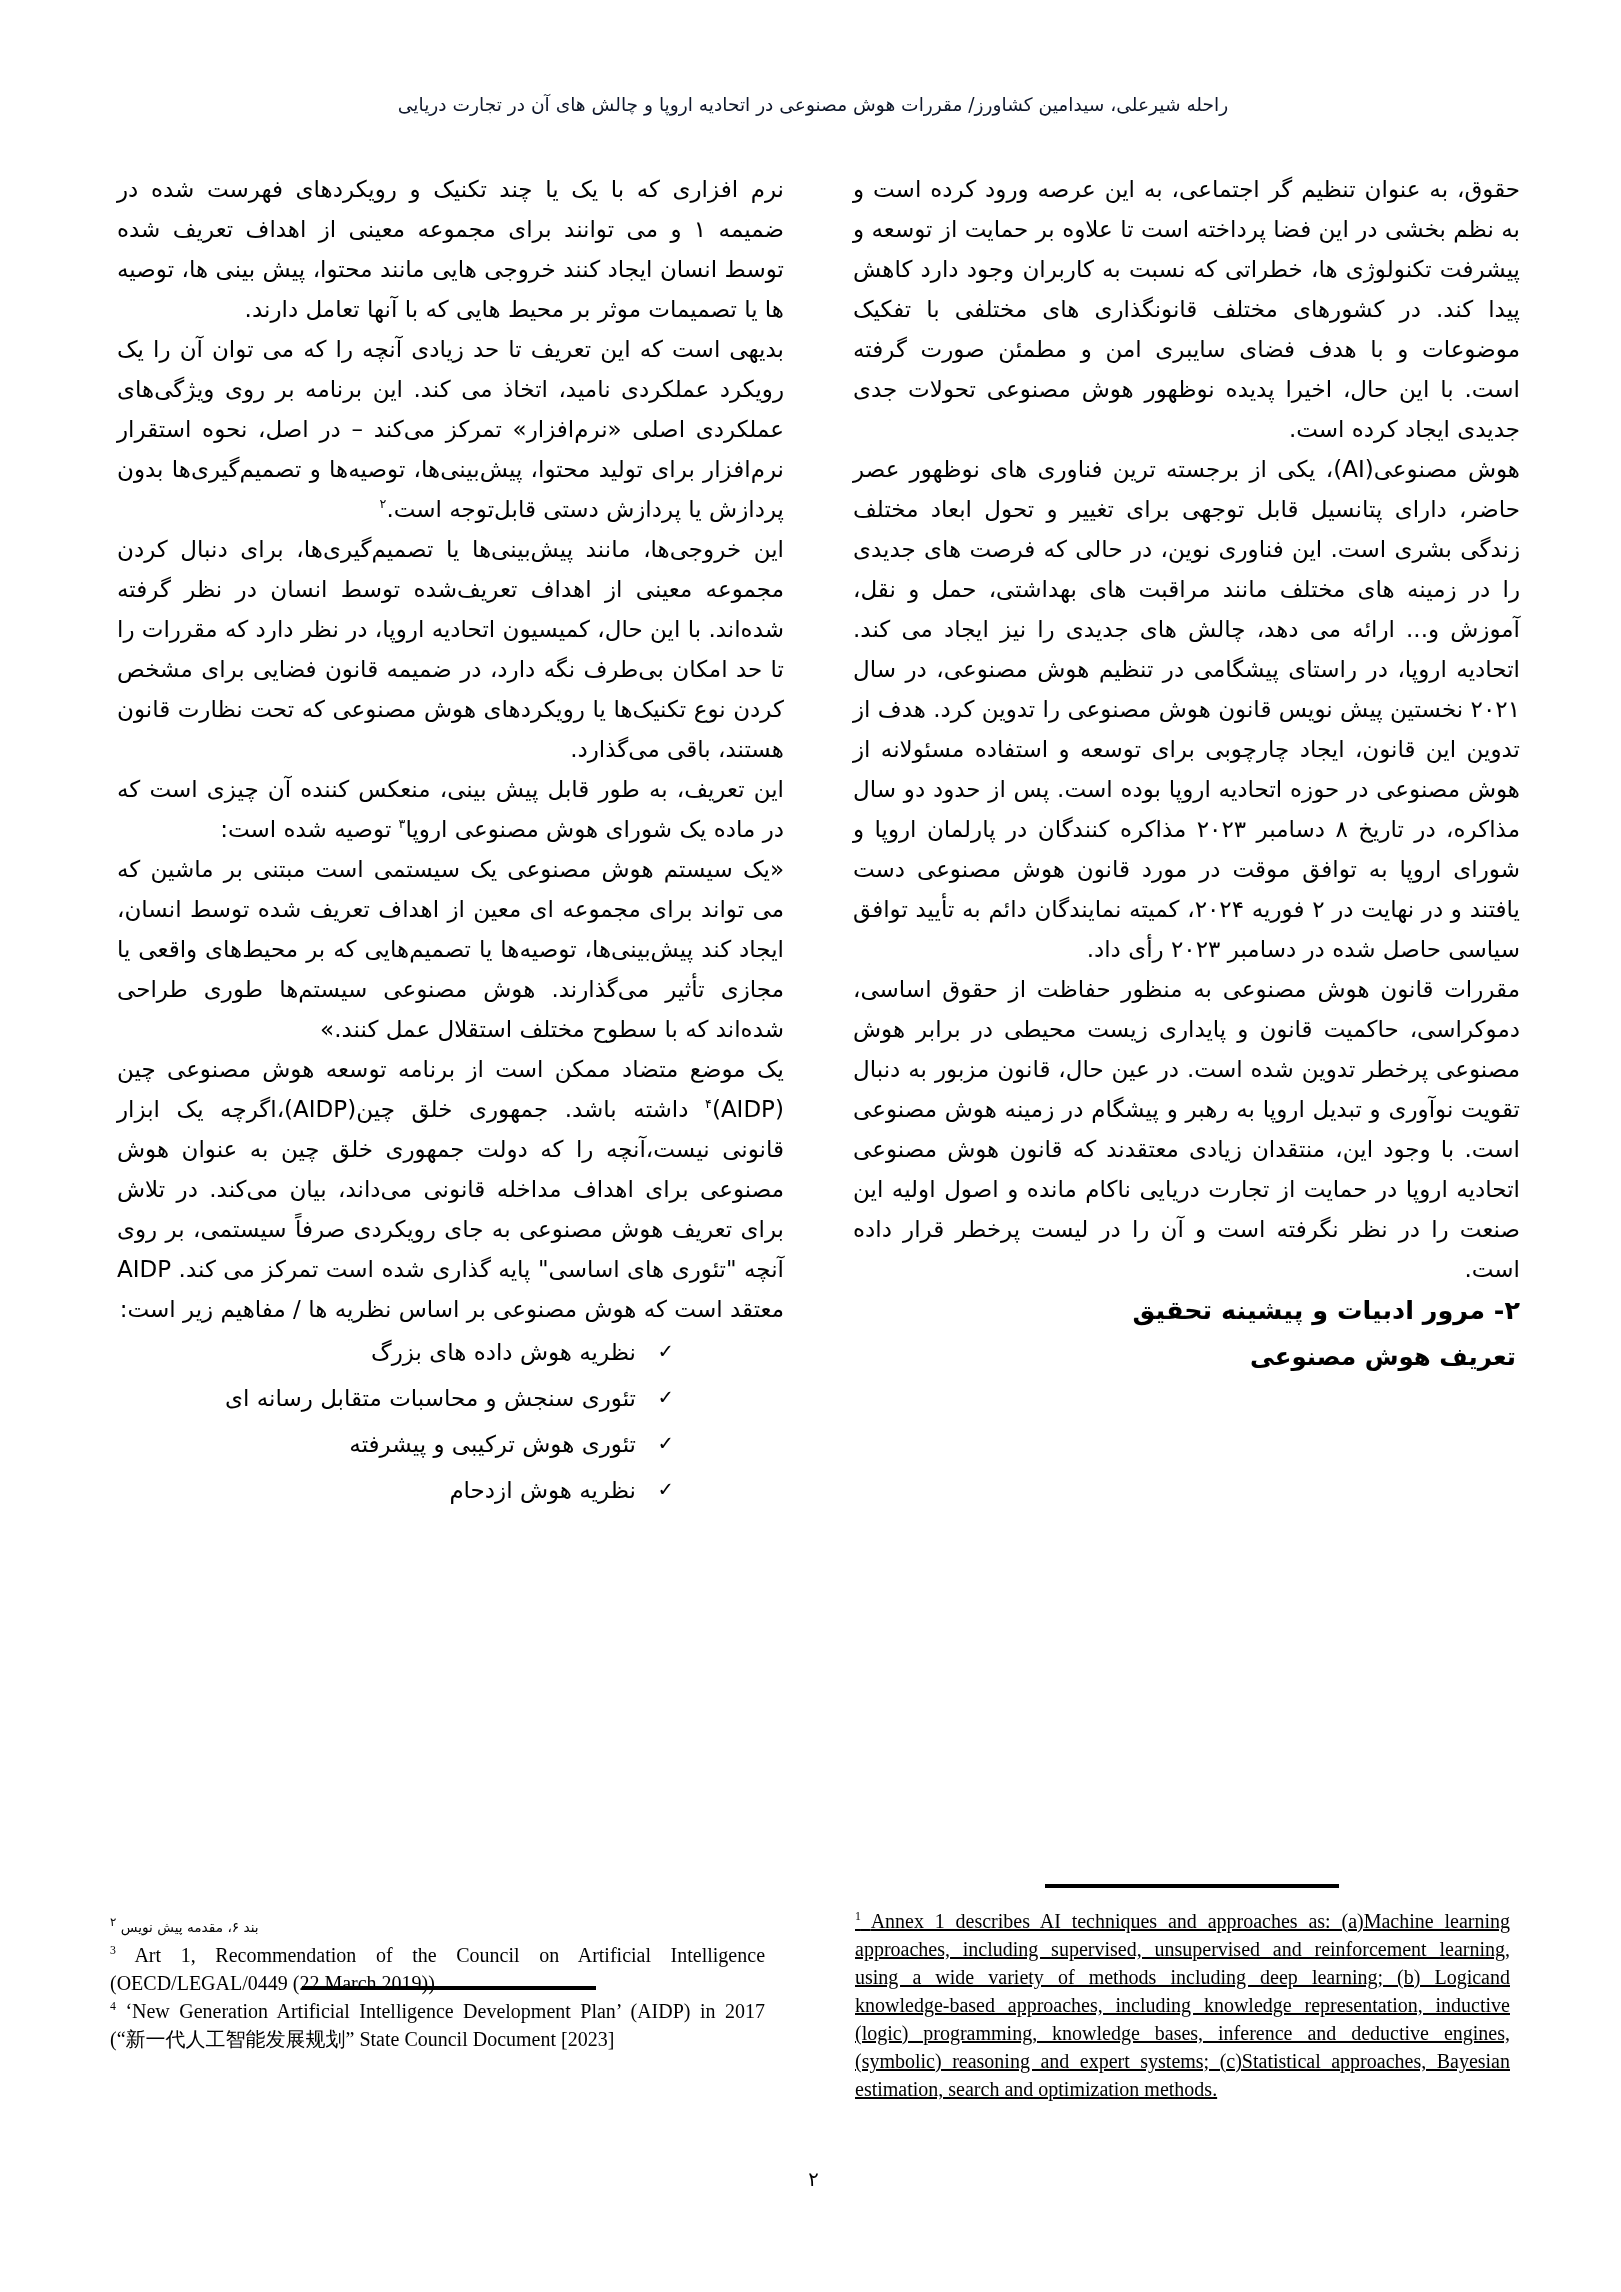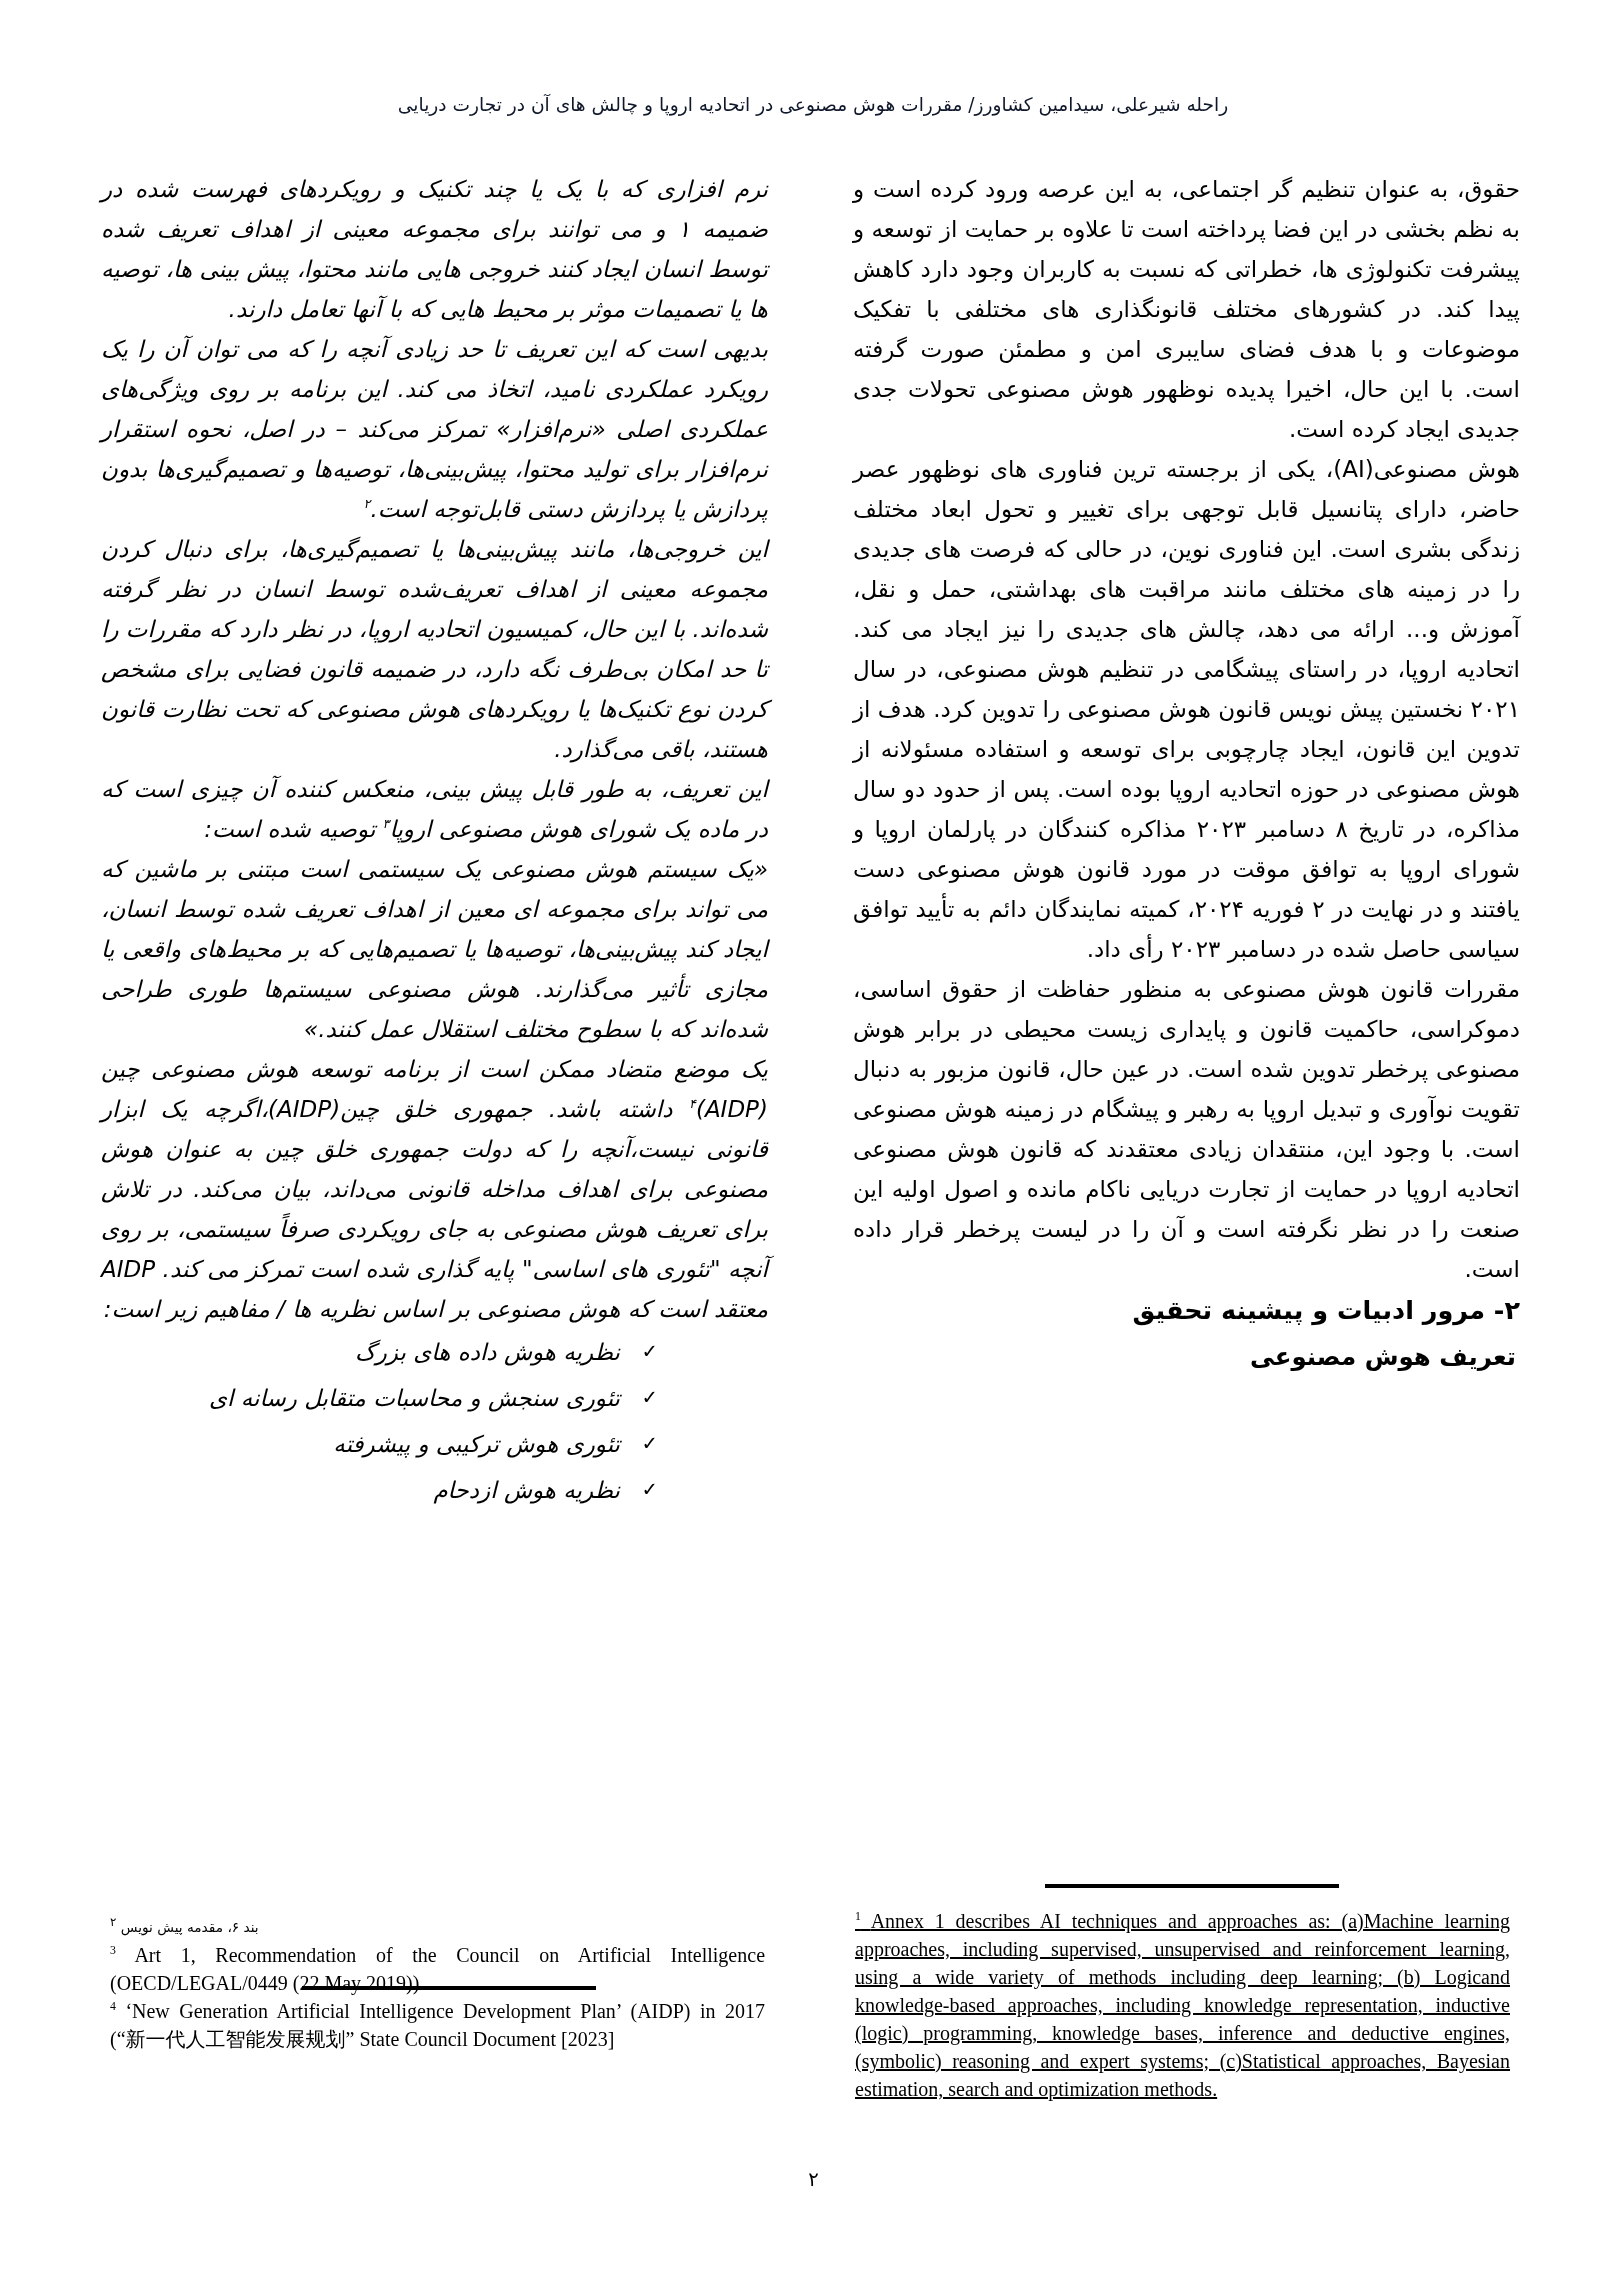--- a/index.html
+++ b/index.html
@@ -9,21 +9,21 @@
     }
     .running-header {
       position: absolute; top: 94px; left: 372px; width: 882px;
       text-align: center; direction: rtl; font-size: 18.6px; color: #0f172a;
     }
     .column {
       position: absolute; top: 169px; width: 667px; direction: rtl;
       text-align: justify; font-size: 23px; line-height: 40px;
     }
     .col-right { left: 853px; }
-    .col-left { left: 101px; font-style: italic; }
+    .col-left { left: 117px; }
     .column p { margin: 0; }
     .section-heading {
       font-weight: bold; font-size: 25.5px; line-height: 43px; margin: 0;
     }
     .subsection-heading {
       font-weight: bold; font-size: 24.5px; line-height: 42px; margin: 4px;
     }
     sup { font-size: 12.7px; line-height: 0; }
     .checklist { list-style: none; margin: 0; padding: 0 110px 0 0; }
     .checklist li { display: flex; align-items: center; gap: 21.6px; line-height: 46px; }
@@ -106,21 +106,21 @@
   </div>
 </div>
 
 <div class="footnotes-left">
   <div class="footnote fn-persian">
     <span>بند ۶، مقدمه پیش نویس</span>
     <sup>۲</sup>
   </div>
   <div class="footnote">
     <sup>3</sup>
-    <span>Art 1, Recommendation of the Council on Artificial Intelligence (OECD/LEGAL/0449 (22 May 2019))</span>
+    <span>Art 1, Recommendation of the Council on Artificial Intelligence (OECD/LEGAL/0449 (22 March 2019))</span>
   </div>
   <div class="footnote">
     <sup>4</sup>
     <span>‘New Generation Artificial Intelligence Development Plan’ (AIDP) in 2017 (“新一代人工智能发展规划” State Council Document [2023]</span>
   </div>
 </div>
 
 <div class="page-number">۲</div>
 
 

